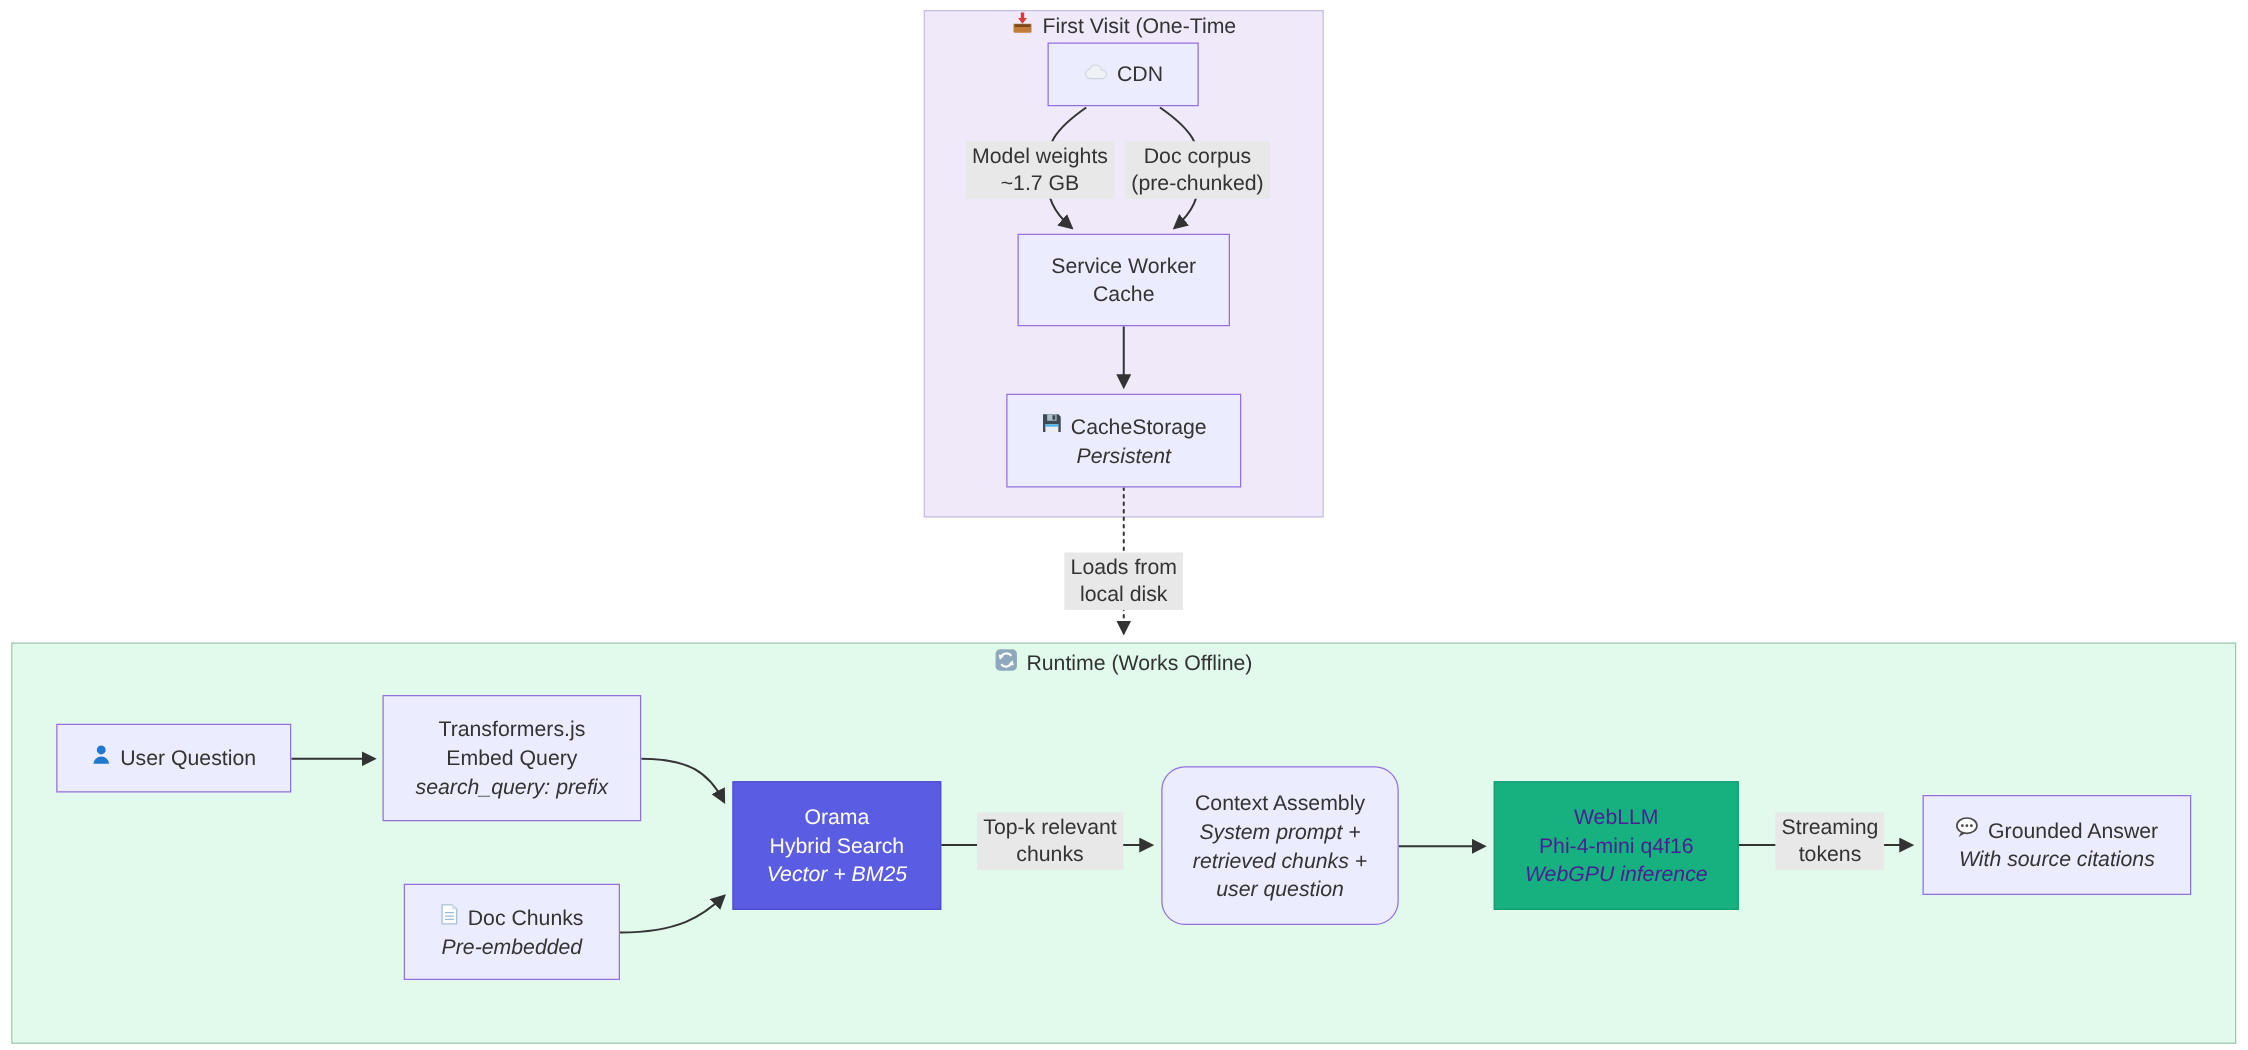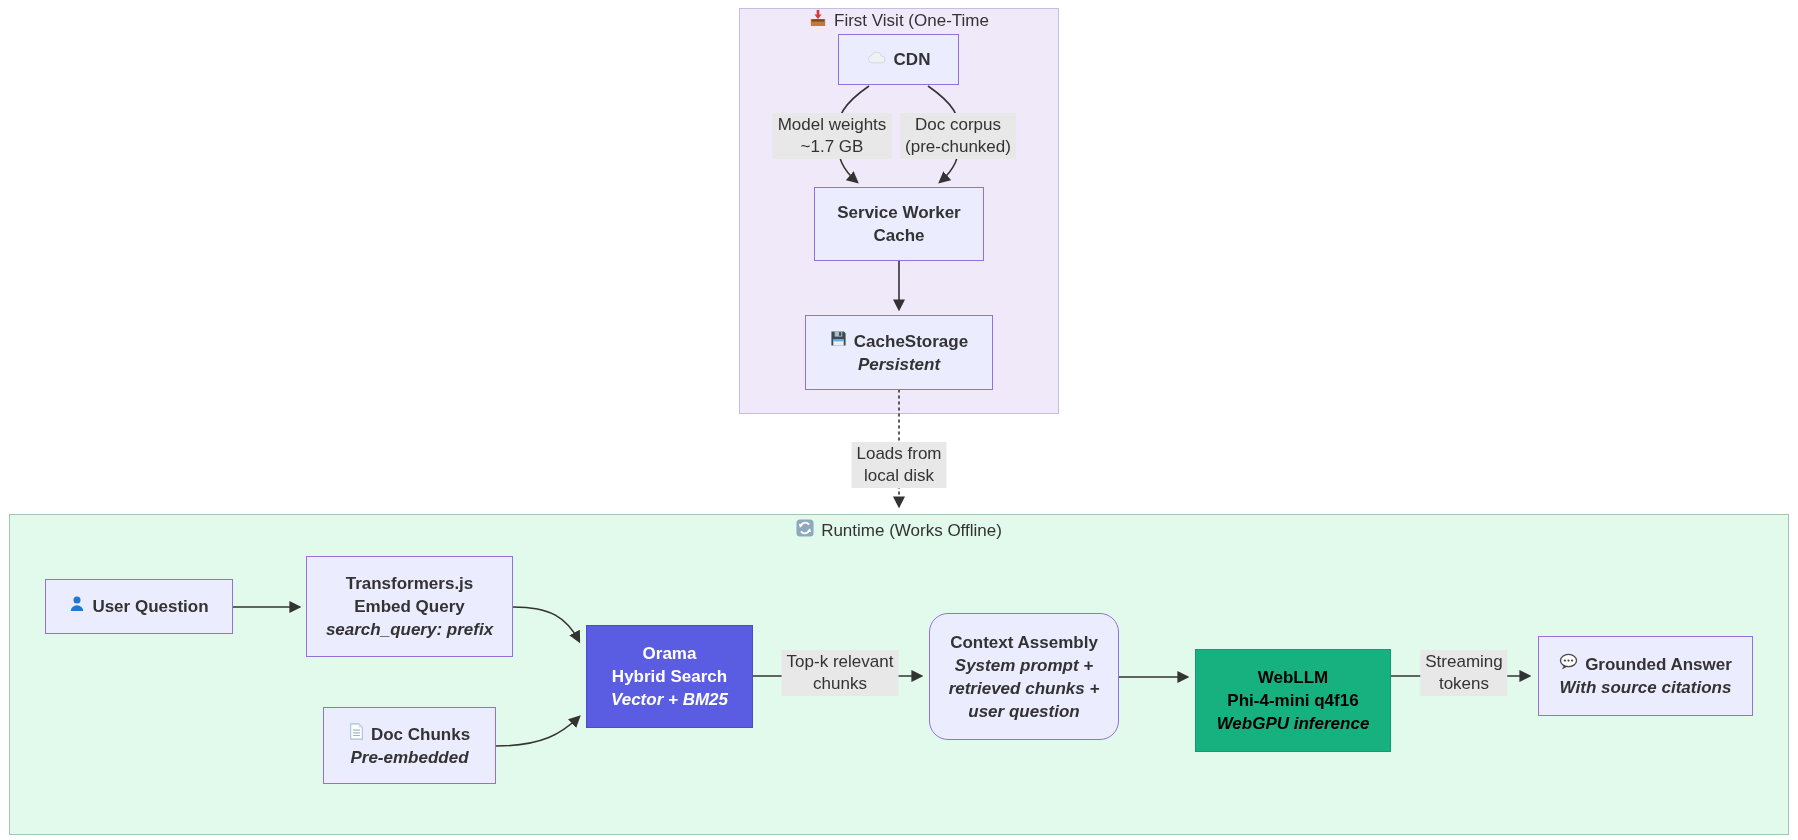--- a/index.html
+++ b/index.html
@@ -11,25 +11,25 @@
   .cluster-first{background:#f0e9fa;border-color:#c5bee0;}
   .cluster-runtime{background:#e1faec;border-color:#a0c8af;}
   .cluster-title{
     position:absolute;left:0;width:100%;text-align:center;font-size:17px;
     color:#333;z-index:2;display:flex;align-items:center;justify-content:center;gap:7px;
   }
   svg.edges{position:absolute;left:0;top:0;z-index:1;}
   .node{
     position:absolute;box-sizing:border-box;background:#ECECFF;border:1px solid #9370DB;
     color:#333;display:flex;flex-direction:column;align-items:center;justify-content:center;
-    font-size:17px;line-height:23px;text-align:center;z-index:2;padding:4px 8px;font-weight:bold;
+    font-size:17px;line-height:23px;text-align:center;z-index:2;padding:4px 8px;
   }
   .node .row{display:flex;align-items:center;justify-content:center;gap:7px;}
   .node-orama{background:#5a5ce1;border-color:#4a4cd0;color:#ffffff;}
-  .node-webllm{background:#17b180;border-color:#0f9c70;color:#000000;margin-top:24px;}
+  .node-webllm{background:#17b180;border-color:#0f9c70;color:#4c1d95;}
   .em{font-style:italic;}
   .edge-label{
     position:absolute;transform:translateX(-50%);background:#e8e8e8;color:#333;
     font-size:17px;line-height:22px;text-align:center;padding:1px 5px;z-index:2;
   }
   .ic{display:inline-block;}
 </style>
 </head>
 <body>
 

